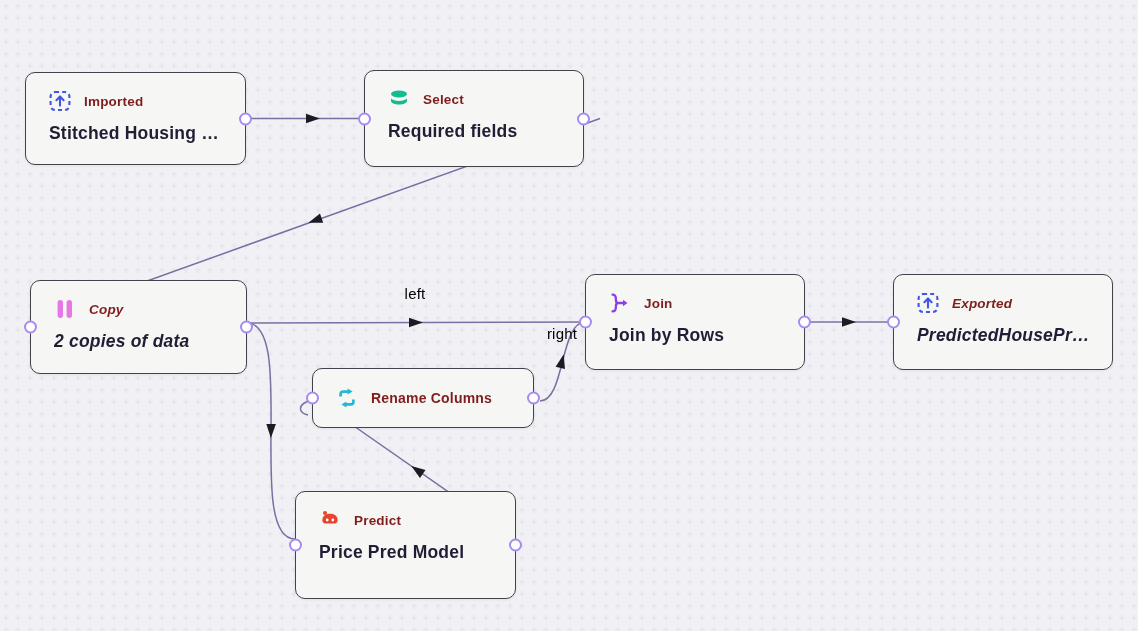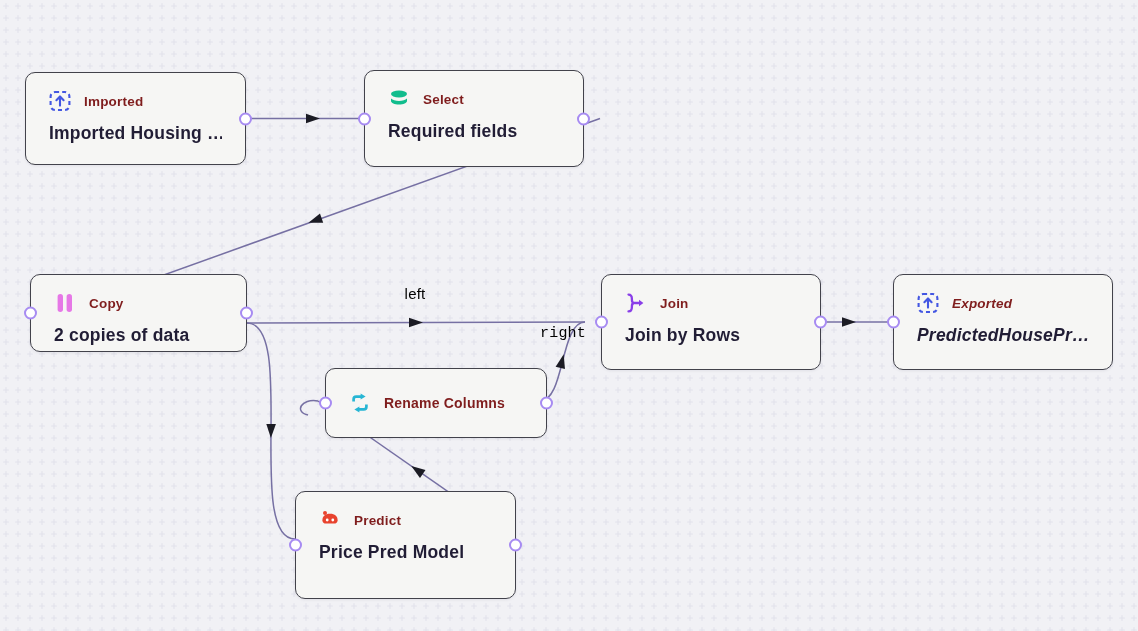--- a/index.html
+++ b/index.html
@@ -65,67 +65,67 @@
     <polygon class="arrow" points="-7,-4.8 7,0 -7,4.8" transform="translate(313,118.5)"></polygon>
     <polygon class="arrow" points="-7,-4.8 7,0 -7,4.8" transform="translate(315,220.5) rotate(160.3)"></polygon>
     <polygon class="arrow" points="-7,-4.8 7,0 -7,4.8" transform="translate(416,322.5)"></polygon>
     <polygon class="arrow" points="-7,-4.8 7,0 -7,4.8" transform="translate(271,431) rotate(91)"></polygon>
     <polygon class="arrow" points="-7,-4.8 7,0 -7,4.8" transform="translate(417,470) rotate(215)"></polygon>
     <polygon class="arrow" points="-7,-4.8 7,0 -7,4.8" transform="translate(562,361) rotate(-76)"></polygon>
     <polygon class="arrow" points="-7,-4.8 7,0 -7,4.8" transform="translate(849,322)"></polygon>
   </svg>
 
   <span class="edge-label" style="left:395px;top:285px;width:40px;">left</span>
-  <span class="edge-label" style="left:540px;top:325px;width:44px;font-family:Liberation Mono, monospace;">right</span>
+  <span class="edge-label" style="left:540px;top:325px;width:44px;">right</span>
 
   <div class="node" style="left:25px;top:72px;width:221px;height:93px;">
     <div class="node-header">
       <span class="icon">
         <svg viewBox="0 0 22 22" width="22" height="22">
           <rect x="1.6" y="2" width="18.8" height="18" rx="4.5" fill="none" stroke="#4356e2" stroke-width="2.1" stroke-dasharray="4 3.1"></rect>
           <path d="M11 15.6 V7 M7.4 10.2 L11 6.4 L14.6 10.2" fill="none" stroke="#4356e2" stroke-width="2.1" stroke-linecap="round" stroke-linejoin="round"></path>
         </svg>
       </span>
       <span class="node-type">Imported</span>
     </div>
-    <div class="node-title">Imported Housing …</div>
+    <div class="node-title">Stitched Housing …</div>
     <div class="port port-right"></div>
   </div>
 
   <div class="node" style="left:364px;top:70px;width:220px;height:97px;">
     <div class="node-header">
       <span class="icon">
         <svg viewBox="0 0 22 22" width="22" height="22">
           <ellipse cx="11" cy="6" rx="8" ry="3.4" fill="#11bd8d"></ellipse>
           <path d="M3 10.6 v2.4 c0 1.95 3.6 3.5 8 3.5 s8 -1.55 8 -3.5 v-2.4 c-1.6 1.5 -4.5 2.4 -8 2.4 s-6.4 -.9 -8 -2.4 z" fill="#11bd8d"></path>
         </svg>
       </span>
       <span class="node-type">Select</span>
     </div>
     <div class="node-title">Required fields</div>
     <div class="port port-left"></div>
     <div class="port port-right"></div>
   </div>
 
-  <div class="node" style="left:30px;top:274px;width:217px;height:78px;">
+  <div class="node" style="left:30px;top:280px;width:217px;height:94px;font-style:italic;">
     <div class="node-header">
       <span class="icon">
         <svg viewBox="0 0 22 22" width="22" height="22">
           <rect x="3.6" y="2" width="5.4" height="18" rx="2.7" fill="#e678e6"></rect>
           <rect x="12.6" y="2" width="5.4" height="18" rx="2.7" fill="#e678e6"></rect>
         </svg>
       </span>
       <span class="node-type">Copy</span>
     </div>
     <div class="node-title">2 copies of data</div>
     <div class="port port-left"></div>
     <div class="port port-right"></div>
   </div>
 
-  <div class="node" style="left:601px;top:274px;width:220px;height:96px;">
+  <div class="node" style="left:585px;top:274px;width:220px;height:96px;">
     <div class="node-header">
       <span class="icon">
         <svg viewBox="0 0 22 22" width="22" height="22">
           <path d="M3.5 2.6 c3.4 0 3.4 2.4 3.4 4.4 v1 c0 2 .8 3 2.5 3 c-1.7 0 -2.5 1 -2.5 3 v1 c0 2 0 4.4 -3.4 4.4" fill="none" stroke="#8a3fe8" stroke-width="2.3" stroke-linecap="round" stroke-linejoin="round"></path>
           <path d="M10.2 11 H14.6" fill="none" stroke="#8a3fe8" stroke-width="2.3" stroke-linecap="round"></path>
           <path d="M14 7.7 L18.4 11 L14 14.3 z" fill="#8a3fe8"></path>
         </svg>
       </span>
       <span class="node-type">Join</span>
     </div>
@@ -141,21 +141,21 @@
           <rect x="1.6" y="2" width="18.8" height="18" rx="4.5" fill="none" stroke="#4356e2" stroke-width="2.1" stroke-dasharray="4 3.1"></rect>
           <path d="M11 15.6 V7 M7.4 10.2 L11 6.4 L14.6 10.2" fill="none" stroke="#4356e2" stroke-width="2.1" stroke-linecap="round" stroke-linejoin="round"></path>
         </svg>
       </span>
       <span class="node-type">Exported</span>
     </div>
     <div class="node-title">PredictedHousePr…</div>
     <div class="port port-left"></div>
   </div>
 
-  <div class="node node--compact" style="left:325px;top:368px;width:222px;height:70px;">
+  <div class="node node--compact" style="left:312px;top:368px;width:222px;height:60px;">
     <div class="node-header">
       <span class="icon">
         <svg viewBox="0 0 22 22" width="22" height="22">
           <path d="M4.6 9.4 V7.2 a2.6 2.6 0 0 1 2.6 -2.6 h5" fill="none" stroke="#27b6d4" stroke-width="2.7" stroke-linejoin="round"></path>
           <path d="M11.6 1.6 L16.6 4.6 L11.6 7.6 z" fill="#27b6d4"></path>
           <path d="M17.4 12.6 v2.2 a2.6 2.6 0 0 1 -2.6 2.6 h-5" fill="none" stroke="#27b6d4" stroke-width="2.7" stroke-linejoin="round"></path>
           <path d="M10.4 14.4 L5.4 17.4 L10.4 20.4 z" fill="#27b6d4"></path>
         </svg>
       </span>
       <span class="node-type">Rename Columns</span>

